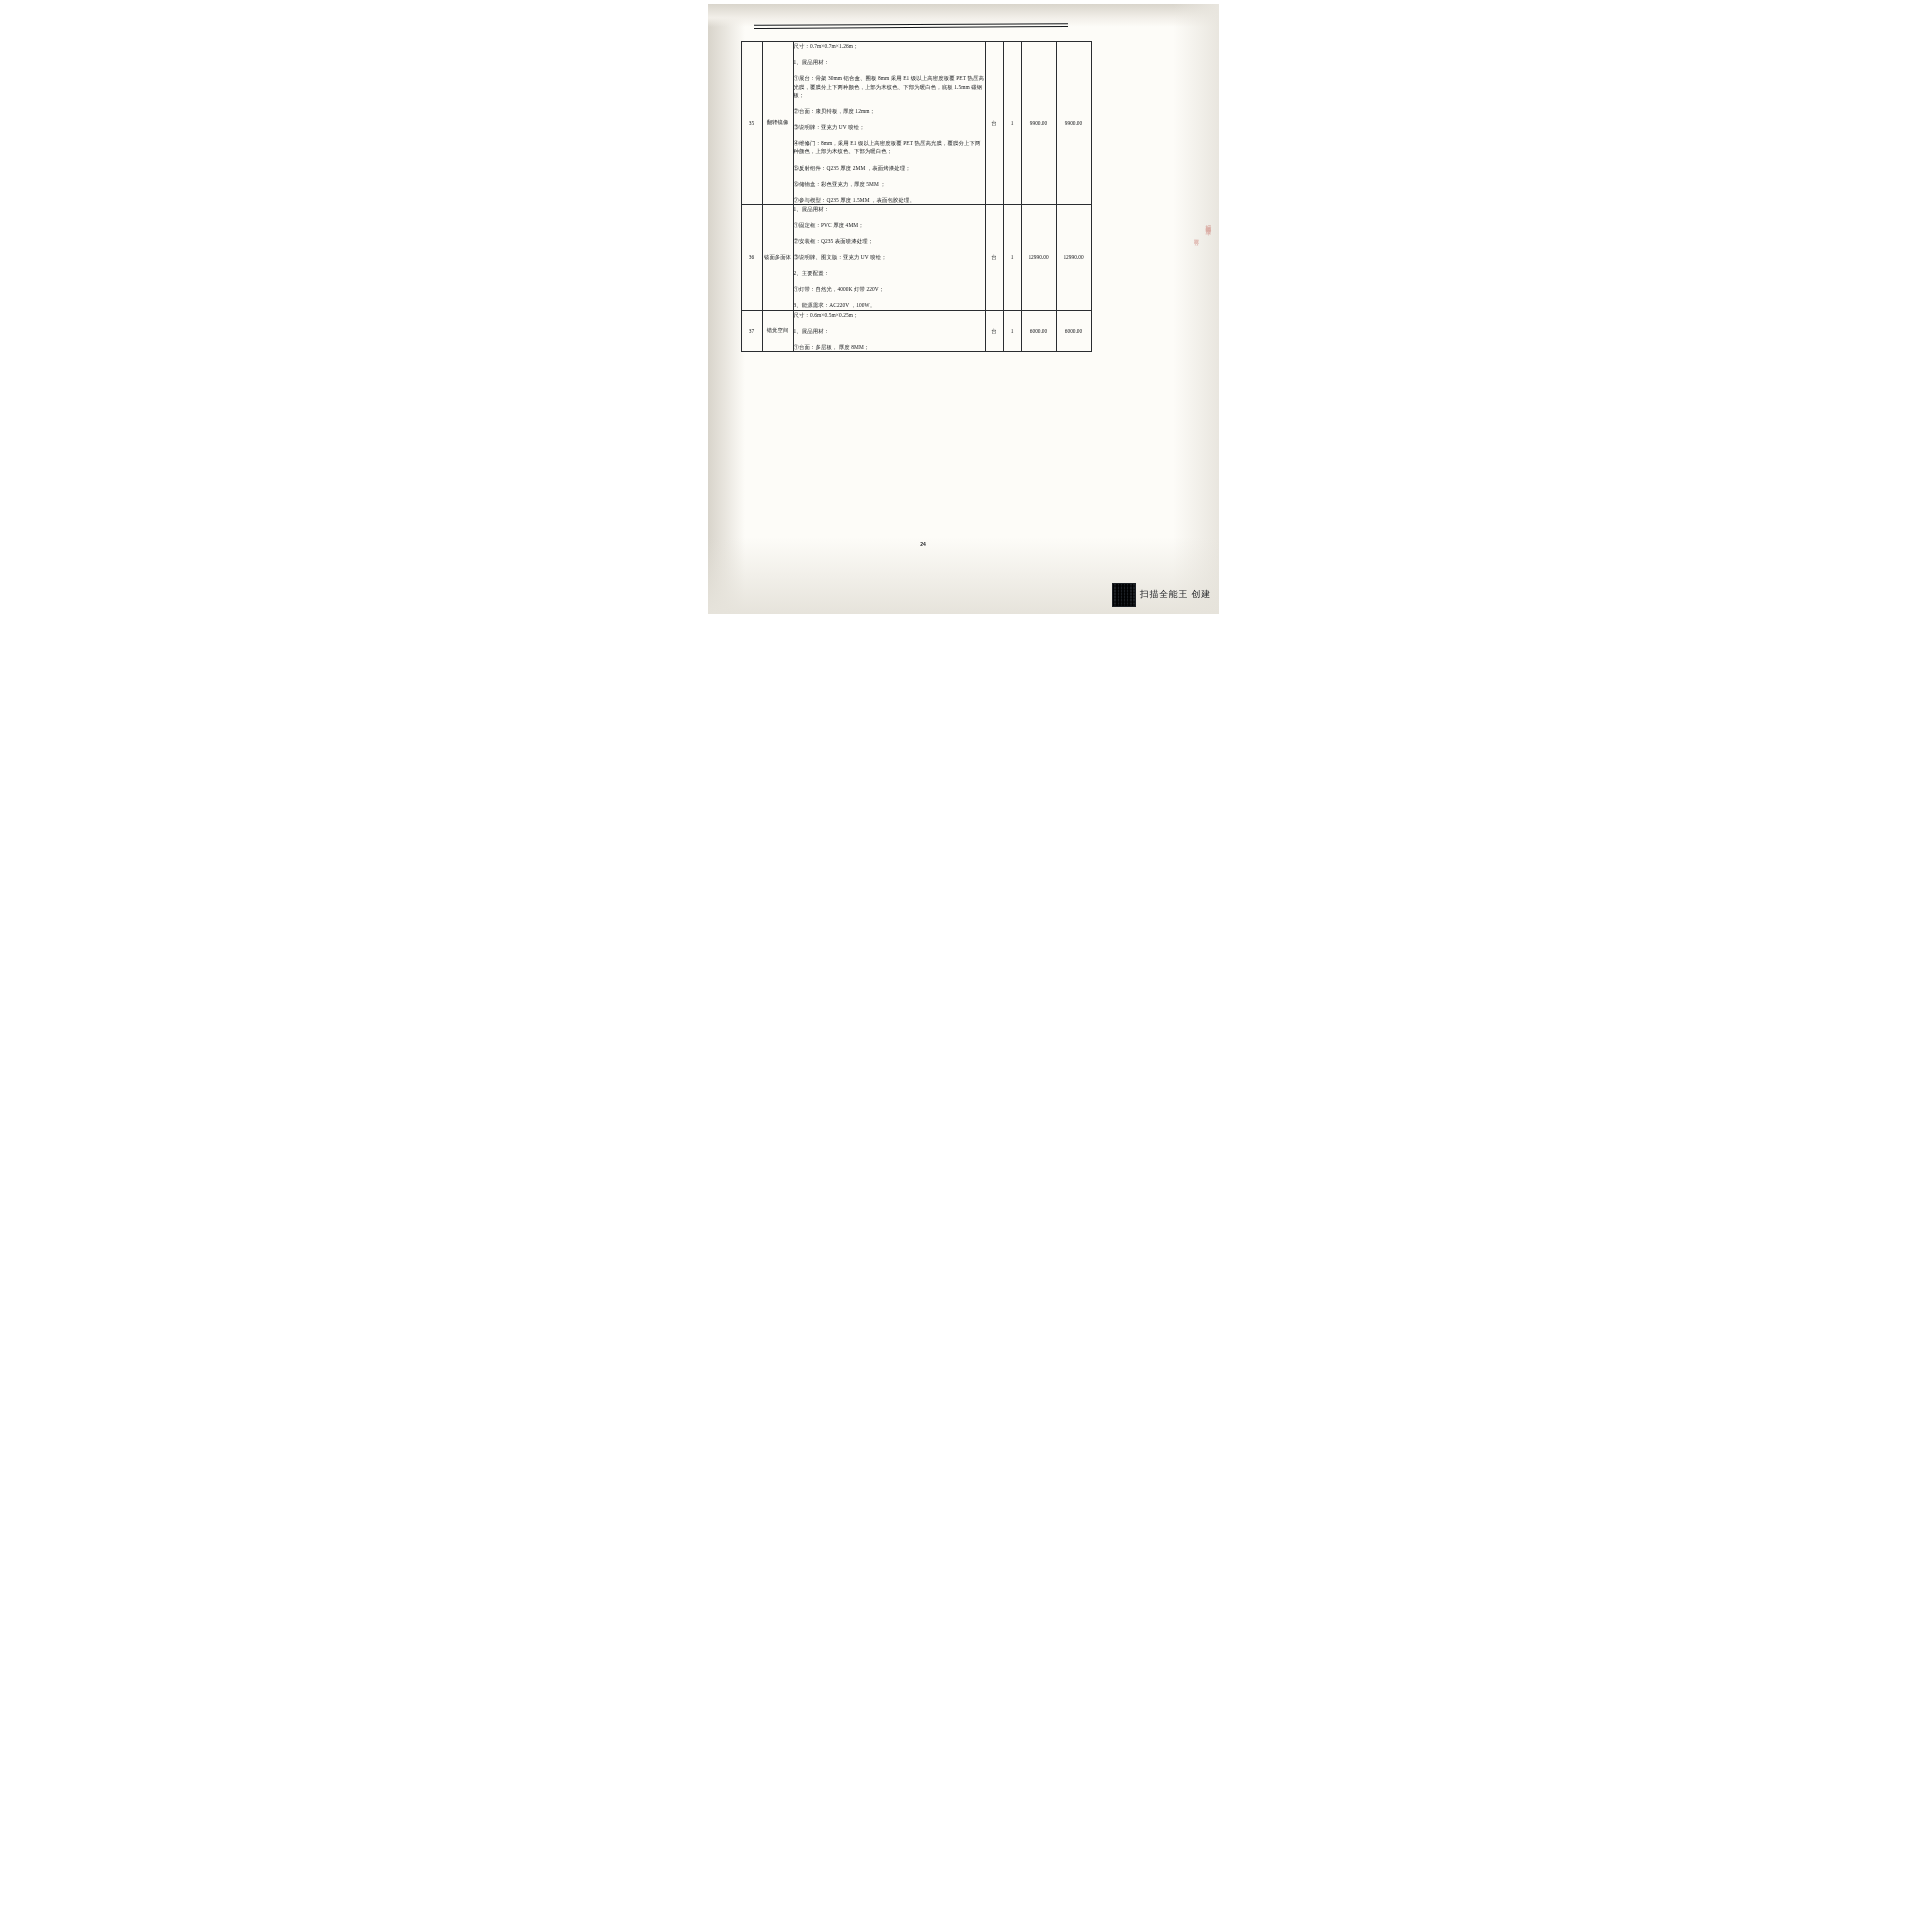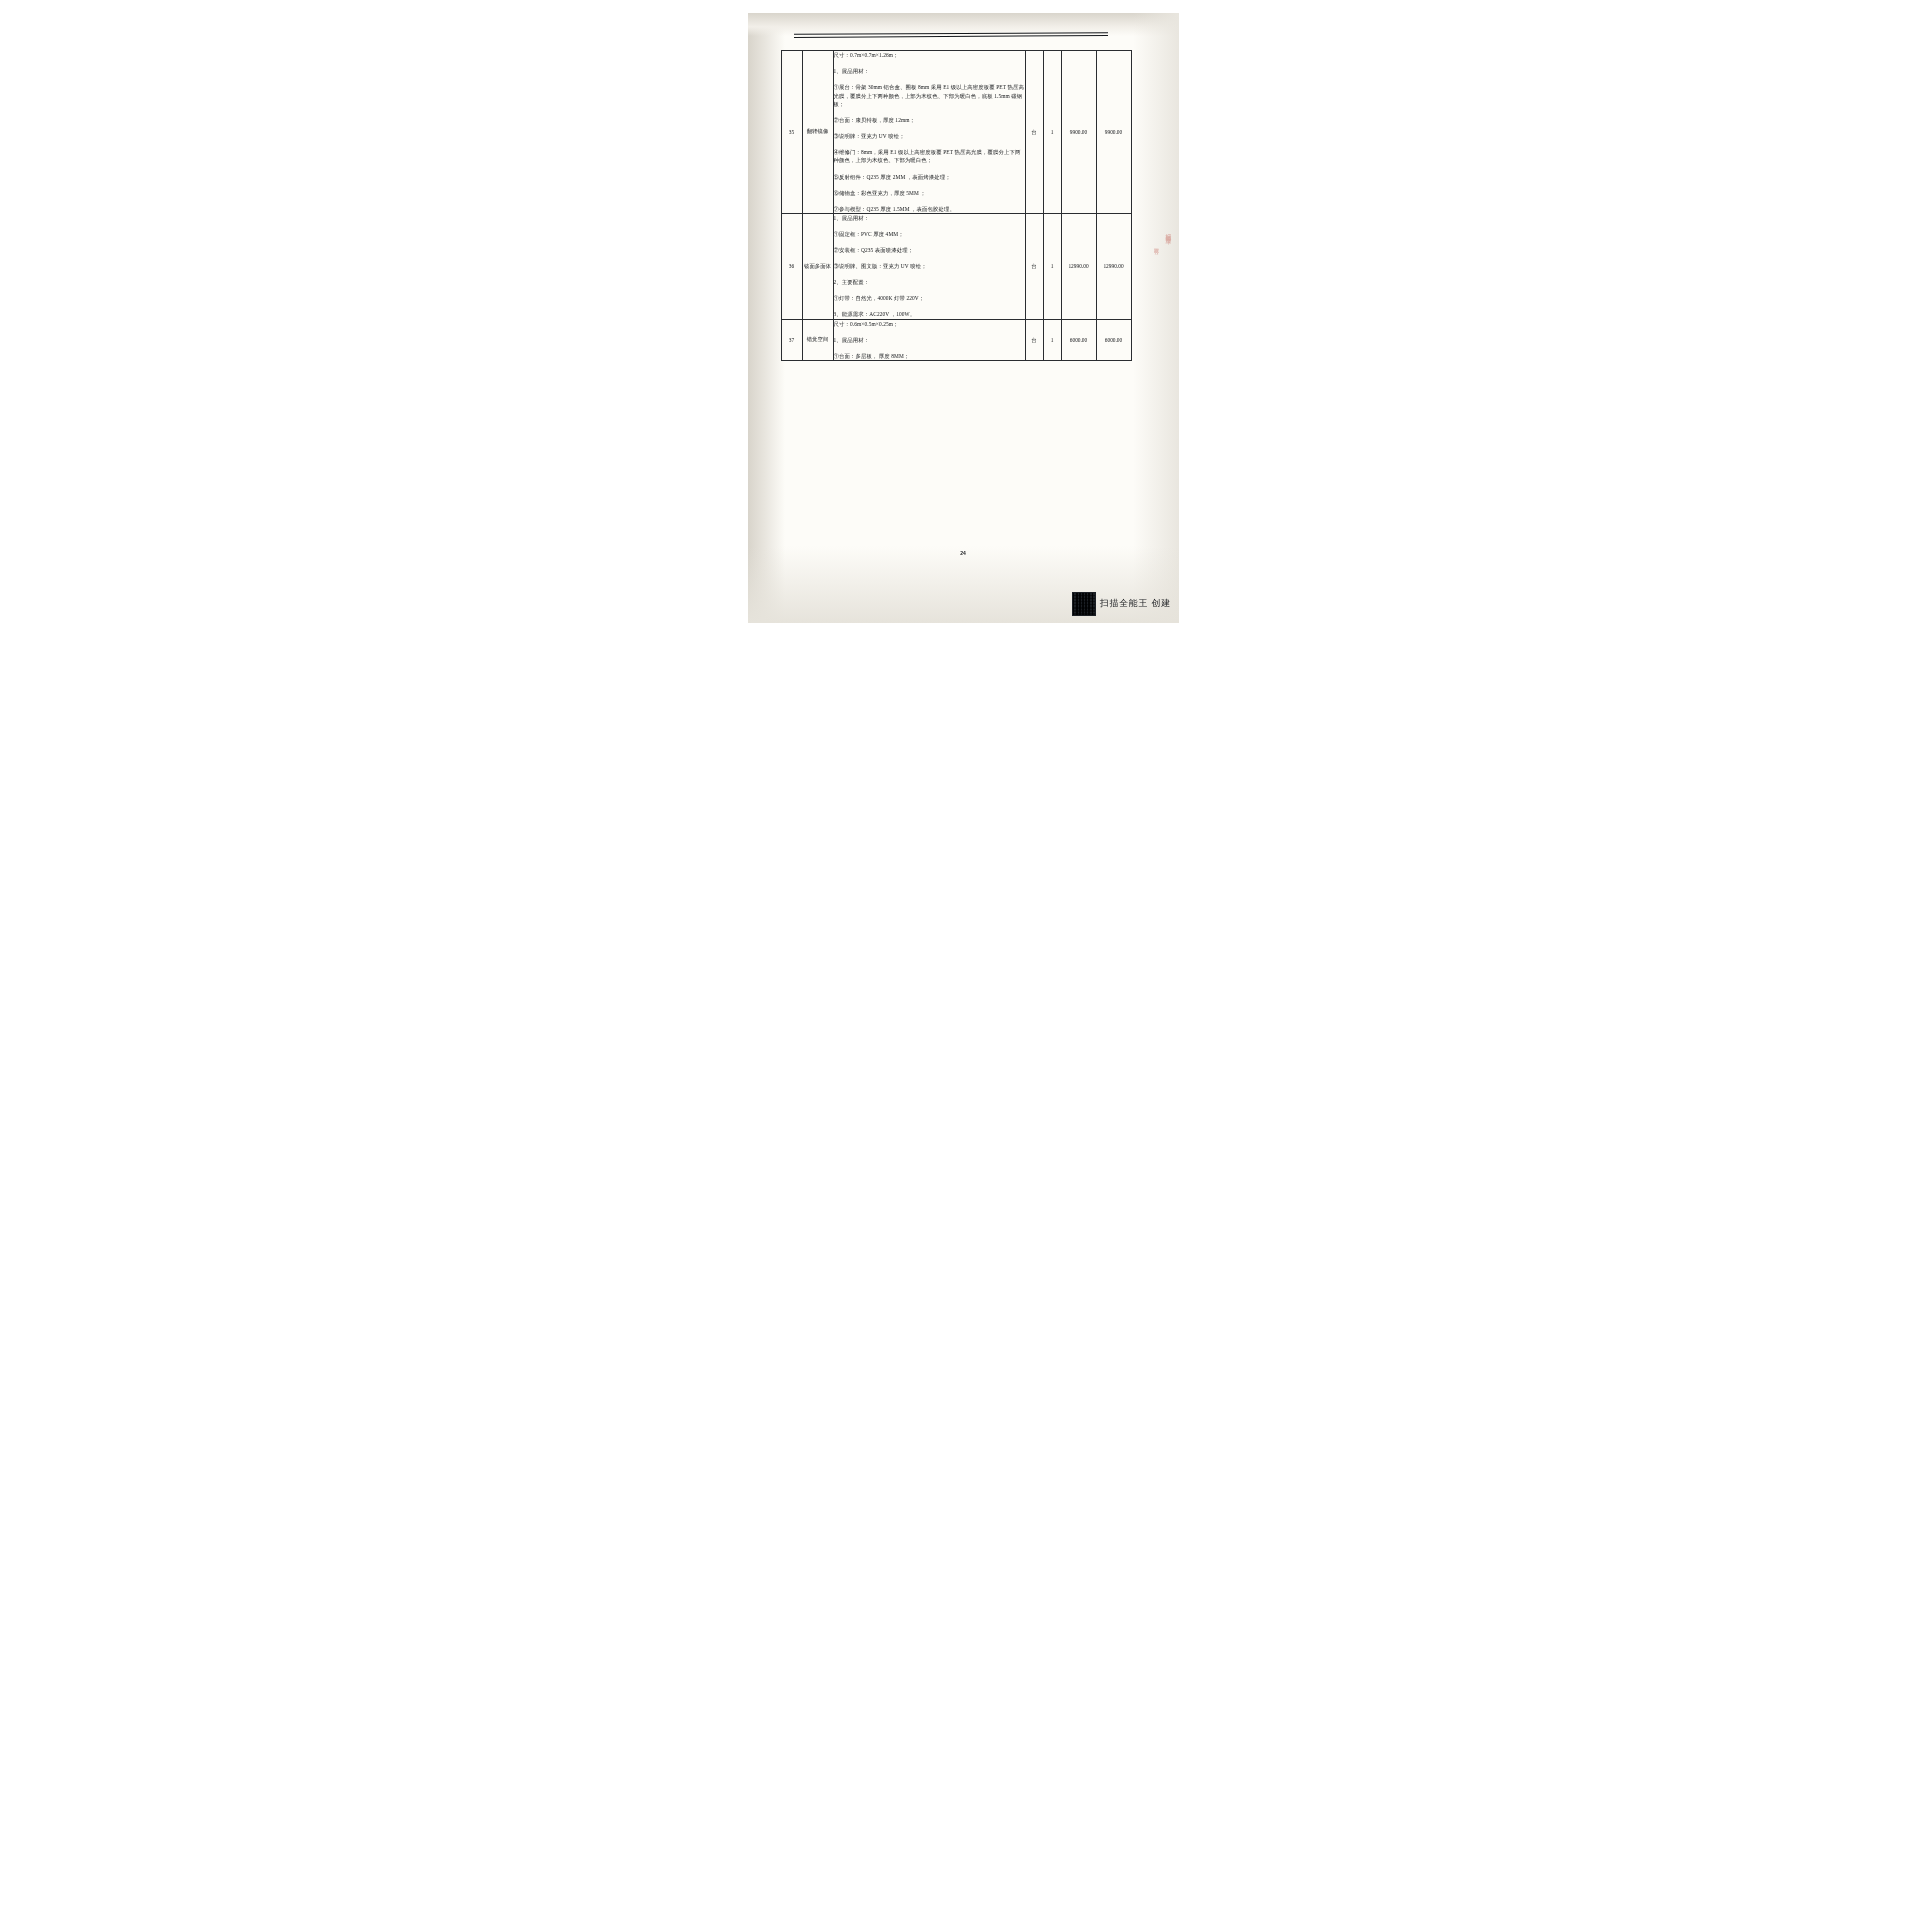--- a/index.html
+++ b/index.html
@@ -5,23 +5,23 @@
   html, body {
     margin: 0;
     padding: 0;
     background: #ffffff;
   }
   body {
     font-family: "Liberation Serif", "DejaVu Serif", serif;
   }
   .page {
     position: relative;
-    width: 431px;
+    width: 511px;
     height: 610px;
-    margin: 13px auto;
+    margin: 4px auto;
     background: #fdfcf8;
     overflow: hidden;
   }
   
   .scan-shade-left {
     position: absolute;
     left: 0; top: 0;
     width: 37px; height: 100%;
     background: linear-gradient(to right, #d8d4cb 0%, #e8e5de 45%, #fdfcf8 100%);
     pointer-events: none;

